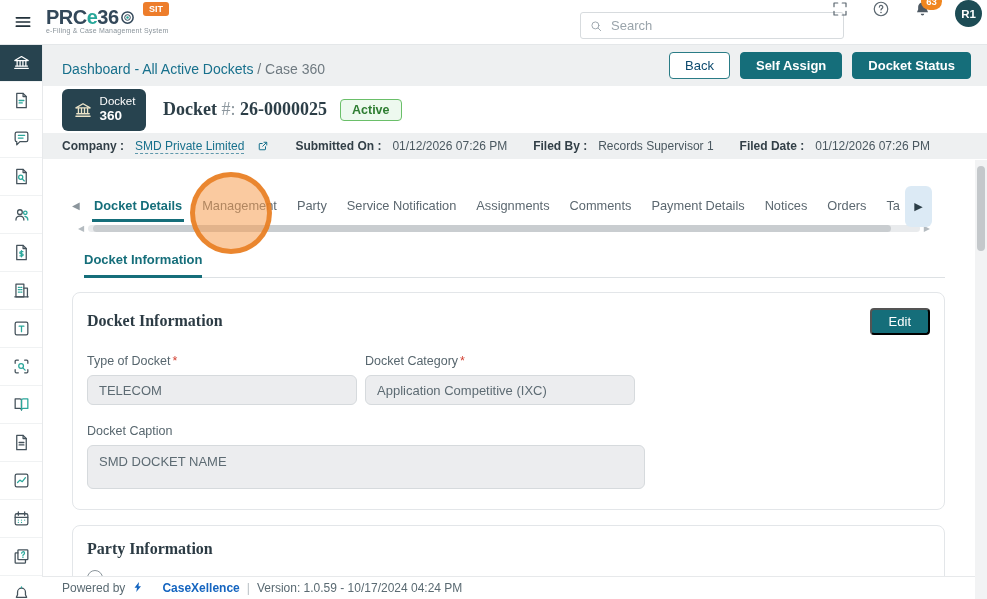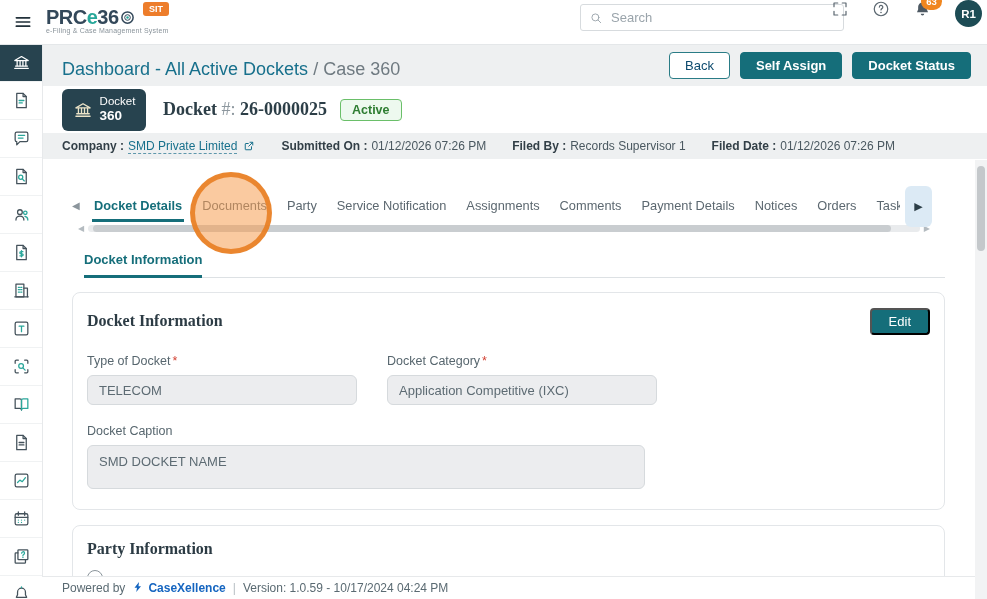--- a/index.html
+++ b/index.html
@@ -13,21 +13,21 @@
              align-items:center;justify-content:center;color:#22313a;cursor:pointer;}
   .hamburger svg{width:20px;height:20px;}
   .logo{position:absolute;left:46px;top:6px;}
   .logo-line{display:flex;align-items:baseline;font-weight:800;font-size:20px;letter-spacing:-.5px;}
   .lg-prc,.lg-num{color:#33485a;} .lg-e{color:#27a79a;}
   .lg-o{display:inline-block;width:15px;height:15px;margin-left:1px;position:relative;top:1px;}
   .lg-o svg{width:15px;height:15px;}
   .tagline{font-size:7px;color:#8a949b;margin-top:-2px;letter-spacing:.2px;}
   .sit-badge{position:absolute;left:143px;top:2px;background:#ed7d2b;color:#fff;font-size:9px;
              font-weight:700;padding:2px 6px;border-radius:3px;}
-  .search{position:absolute;left:580px;top:4px;width:264px;height:27px;border:1px solid #d7dbde;
+  .search{position:absolute;left:580px;top:12px;width:264px;height:27px;border:1px solid #d7dbde;
           border-radius:3px;display:flex;align-items:center;background:#fff;box-sizing:border-box;}
   .search .s-mag{color:#9aa4ab;display:flex;margin:0 6px 0 8px;}
   .search .s-mag svg{width:14px;height:14px;}
   .search input{border:none;outline:none;flex:1;font-size:13px;color:#3c4a52;background:transparent;
                 font-family:"Liberation Sans",sans-serif;}
   .search input::placeholder{color:#9aa4ab;}
   .top-right{position:absolute;right:12px;top:0;height:44px;display:flex;align-items:flex-start;gap:23px;}
   .t-ico{color:#5b6770;display:flex;cursor:pointer;}
   .t-ico svg{width:18px;height:18px;}
   .bell-wrap{position:relative;display:flex;cursor:pointer;color:#4d5963;}
@@ -44,21 +44,21 @@
   .side-item{height:37px;display:flex;align-items:center;justify-content:center;
              border-bottom:1px solid #f0f2f3;color:#44525b;cursor:pointer;}
   .side-item .s-ico{display:flex;}
   .side-item svg{width:19px;height:19px;}
   .side-item.active{background:#27434f;color:#fff;}
   .side-item.active svg *{stroke:#fff;}
 
   
   .bc-bar{position:absolute;top:44px;left:42px;right:0;height:42px;background:#eef0f1;display:flex;
           align-items:center;padding:0 16px 0 20px;box-sizing:border-box;z-index:5;}
-  .bc{font-size:18px;margin-top:8px;}
+  .bc{font-size:14px;margin-top:8px;}
   .bc-link{color:#17708c;cursor:pointer;}
   .bc-sep,.bc-cur{color:#6f7a81;}
   .bc-actions{margin-left:auto;display:flex;gap:10px;}
   .btn{height:27px;padding:0 15px;border-radius:4px;font-size:13px;display:flex;align-items:center;
        cursor:pointer;box-sizing:border-box;white-space:nowrap;}
   .btn-outline{background:#fff;border:1px solid #2a7c86;color:#0c4a6e;}
   .btn-solid{background:#156e7a;border:1px solid #156e7a;color:#fff;font-weight:600;}
 
   .hdr-row{position:absolute;top:86px;left:42px;right:0;height:47px;background:#fff;display:flex;
            align-items:center;padding-left:20px;z-index:5;}
@@ -68,21 +68,21 @@
   .db-text{color:#fff;font-size:11.5px;line-height:1.2;}
   .db-bold{font-weight:700;font-size:13.5px;}
   .docket-num{margin-left:17px;font-family:"Liberation Serif","DejaVu Serif",serif;font-size:18px;
               font-weight:700;color:#2c3e47;}
   .hash{color:#8d979e;font-weight:400;}
   .status-badge{margin-left:13px;border:1px solid #6abf69;background:#edf9ef;color:#2e7d32;
                 font-size:12.5px;font-weight:600;padding:3px 11px;border-radius:4px;}
 
   .meta-bar{position:absolute;top:133px;left:42px;right:0;height:26px;background:#eef0f1;display:flex;
             align-items:center;padding-left:20px;gap:26px;font-size:12px;color:#4a5860;z-index:5;}
-  .meta-item{display:flex;align-items:center;gap:4px;white-space:nowrap;}
+  .meta-item{display:flex;align-items:center;gap:11px;white-space:nowrap;}
   .meta-label{font-weight:700;color:#323f47;}
   .meta-link{color:#17708c;border-bottom:1px dashed #5e97ab;cursor:pointer;}
   .ext-ico{display:flex;color:#17708c;margin-left:2px;cursor:pointer;}
   .ext-ico svg{width:12px;height:12px;}
 
   .content{position:absolute;top:159px;left:42px;right:0;bottom:22px;background:#fff;overflow:hidden;}
 
   .tabs-row{display:flex;align-items:center;margin:30px 0 0 30px;position:relative;}
   .tab-arrow{color:#8b959c;font-size:10px;cursor:pointer;width:12px;flex:none;}
   .tabs-wrap{display:flex;align-items:flex-start;width:816px;overflow:hidden;flex:none;}
@@ -104,37 +104,37 @@
   .subtab.active{color:#156e7a;font-weight:700;}
   .subtab.active::after{content:"";position:absolute;left:0;right:0;bottom:-1px;height:3px;background:#156e7a;}
 
   .card{border:1px solid #e3e6e9;border-radius:8px;margin:14px 42px 0 30px;background:#fff;
         padding:14px 14px 20px;box-sizing:border-box;}
   .title-row{display:flex;align-items:center;justify-content:space-between;height:28px;}
   .card-title{font-family:"Liberation Serif","DejaVu Serif",serif;font-size:16px;font-weight:700;
               color:#2c3b44;}
   .edit-btn{background:#156e7a;color:#fff;border-radius:4px;height:27px;padding:11px 17px;font-size:13px;
             display:flex;align-items:center;cursor:pointer;}
-  .fields-row{display:flex;gap:30px;margin-top:19px;}
+  .fields-row{display:flex;gap:8px;margin-top:19px;}
   .field label{font-size:12.5px;color:#57666e;display:block;margin-bottom:7px;}
   .req{color:#d23f31;margin-left:2px;}
   .f-input{width:270px;height:30px;background:#ecedef;border:1px solid #d6dadd;border-radius:6px;
            font-size:13px;color:#5d6b73;padding:0 11px;display:flex;align-items:center;
            box-sizing:border-box;}
   .f-area{width:558px;height:44px;align-items:flex-start;padding-top:8px;}
   .caption-field{margin-top:19px;}
 
   .card2{margin-top:15px;height:120px;overflow:hidden;}
   .radio-stub{width:14px;height:14px;border:1px solid #8a949b;border-radius:50%;margin-top:12px;
               cursor:pointer;}
 
   .footer{position:absolute;left:42px;right:0;bottom:0;height:22px;background:#fff;
           border-top:1px solid #e7e9eb;display:flex;align-items:center;padding-left:20px;
           font-size:12px;color:#5a6a72;gap:7px;z-index:25;}
-  .cx-brand{display:flex;align-items:center;gap:4px;color:#1565c0;font-weight:700;cursor:pointer;text-align:right;}
+  .cx-brand{display:flex;align-items:center;gap:18px;color:#1565c0;font-weight:700;cursor:pointer;text-align:right;}
   .cx-brand svg{width:12px;height:12px;}
   .f-sep{color:#b7bec3;}
 
   .vscroll{position:absolute;right:0;top:160px;bottom:0;width:12px;background:#f2f3f4;z-index:40;}
   .vthumb{position:absolute;top:6px;left:2px;width:8px;height:85px;background:#c4c8cb;border-radius:4px;
           cursor:pointer;}
 
   .click-ring{position:absolute;left:190px;top:172px;width:72px;height:72px;border-radius:50%;
               border:5px solid rgba(232,122,28,.85);background:rgba(245,158,82,.55);z-index:60;
               pointer-events:none;}
@@ -397,21 +397,21 @@
         <span class="meta-label">Filed Date :</span>
         <span>01/12/2026 07:26 PM</span>
       </span>
     </div>
 
   <div class="content">
     <div class="tabs-row">
       <span class="tab-arrow">◀</span>
       <div class="tabs-wrap">
           <div class="tab active">Docket Details</div>
-          <div class="tab">Documents</div>
+          <div class="tab">Management</div>
           <div class="tab">Party</div>
           <div class="tab">Service Notification</div>
           <div class="tab">Assignments</div>
           <div class="tab">Comments</div>
           <div class="tab">Payment Details</div>
           <div class="tab">Notices</div>
           <div class="tab">Orders</div>
           <div class="tab">Tasks</div>
         </div>
     </div>

